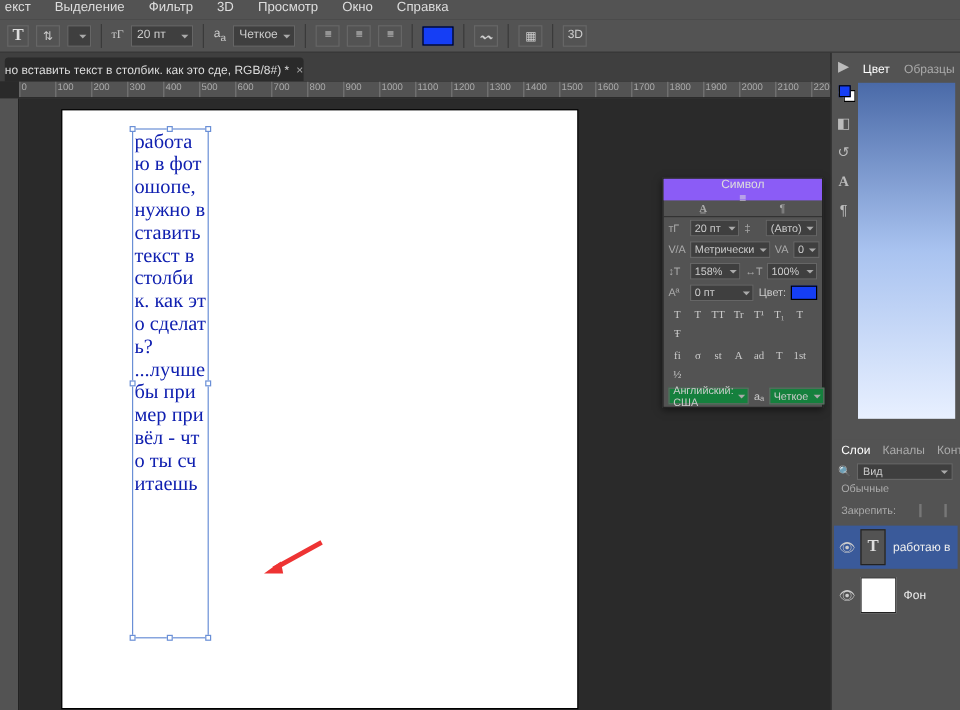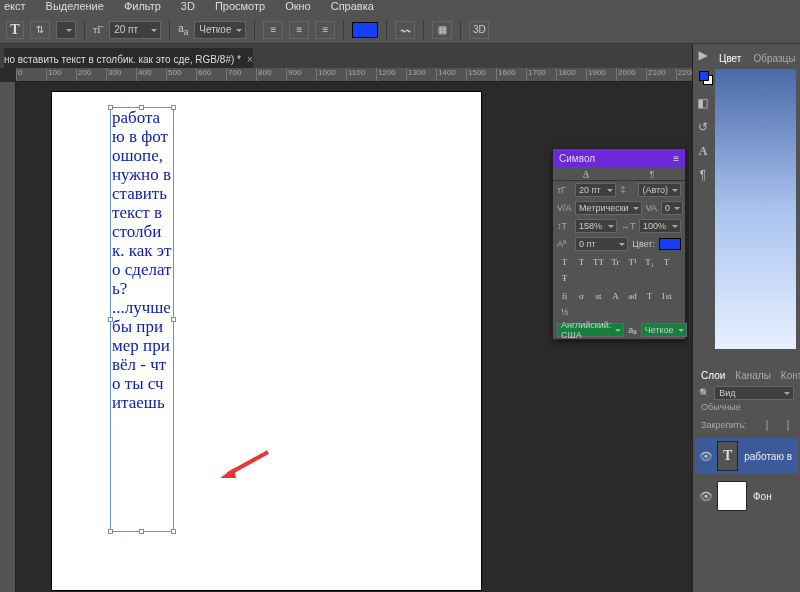--- a/index.html
+++ b/index.html
@@ -53,21 +53,21 @@
   .layers-panel .lock .ic{width:11px;height:11px;border:1px solid #777;}
   .layer-item { height: 36px; display: flex; align-items: center; gap: 6px; padding: 0 4px; margin-top: 4px; }
   .layer-item.sel{ background:#3a5a9a;}
   .layer-item .eye { width: 12px; color: #ccc; font-size: 11px; }
   .layer-item .thumb { width: 30px; height: 30px; background: #fff; border: 1px solid #222; display:flex;align-items:center;justify-content:center;font-family:"Times New Roman";font-weight:bold;color:#333;font-size:14px;}
   .layer-item .thumb.t { background:#535353; color:#ddd;}
   .layer-item .lbl { font-size: 10px; color: #eee; white-space: nowrap; overflow: hidden; }
 
   
   .char-panel { position: absolute; left: 552px; top: 148px; width: 134px; background: #535353; border: 1px solid #222; box-shadow: 0 2px 6px rgba(0,0,0,0.5); font-size: 9px;}
-  .char-panel .hdr { height: 18px; background: #6d28d9; display: flex; align-items: center; padding: 0 6px; color: #ddd; font-size: 10px; justify-content: space-between;}
+  .char-panel .hdr { height: 18px; background: #8b5cf6; display: flex; align-items: center; padding: 0 6px; color: #ddd; font-size: 10px; justify-content: space-between; flex-direction: column;}
   .char-panel .tabstrip { display:flex; height:14px; border-bottom:1px solid #333;}
   .char-panel .tabstrip span{flex:1;display:flex;align-items:center;justify-content:center;color:#aaa;}
   .char-panel .row { display: flex; align-items: center; height: 18px; padding: 0 4px; gap: 4px; }
   .char-panel .row .fld { flex: 1; height: 14px; background: #3f3f3f; border: 1px solid #666; display:flex;align-items:center;padding:0 12px 0 3px;position:relative; font-size:9px;}
   .char-panel .row .fld::after{content:"";position:absolute;right:2px;top:5px;border:3px solid transparent;border-top-color:#aaa;}
   .char-panel .row .lab { width: 14px; font-size: 9px; color: #aaa; }
   .char-panel .sw { width: 22px; height: 12px; background: #153ef5; border:1px solid #000;}
   .char-panel .btnrow { display:flex; padding:2px 4px; gap:2px; flex-wrap:wrap;}
   .char-panel .btnrow span{ width:15px;height:14px;border:1px solid transparent;display:flex;align-items:center;justify-content:center;font-size:9px;color:#ccc;font-family:"Times New Roman",serif;}
   .char-panel .foot { display:flex; height:18px; align-items:center; padding:0 4px; gap:4px;}

